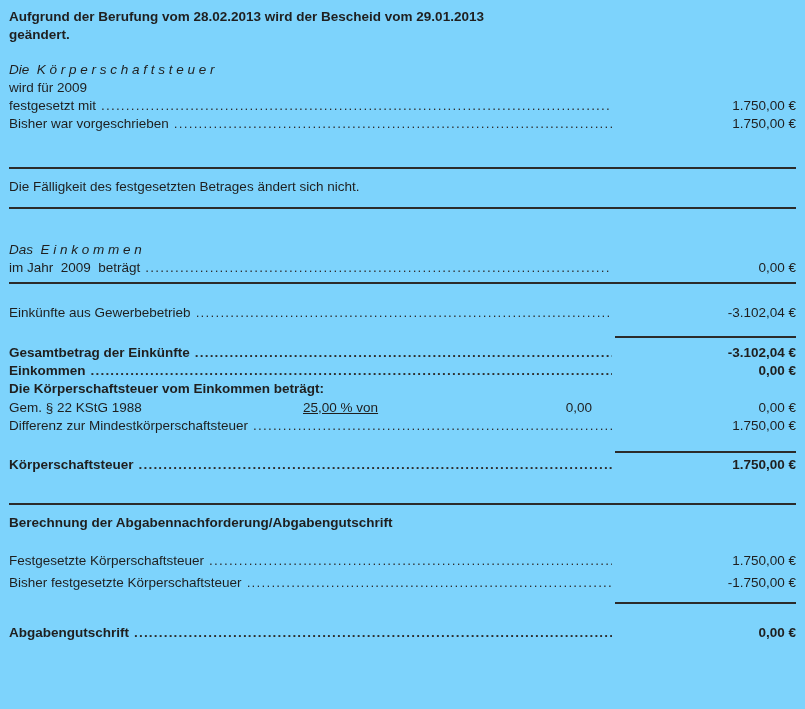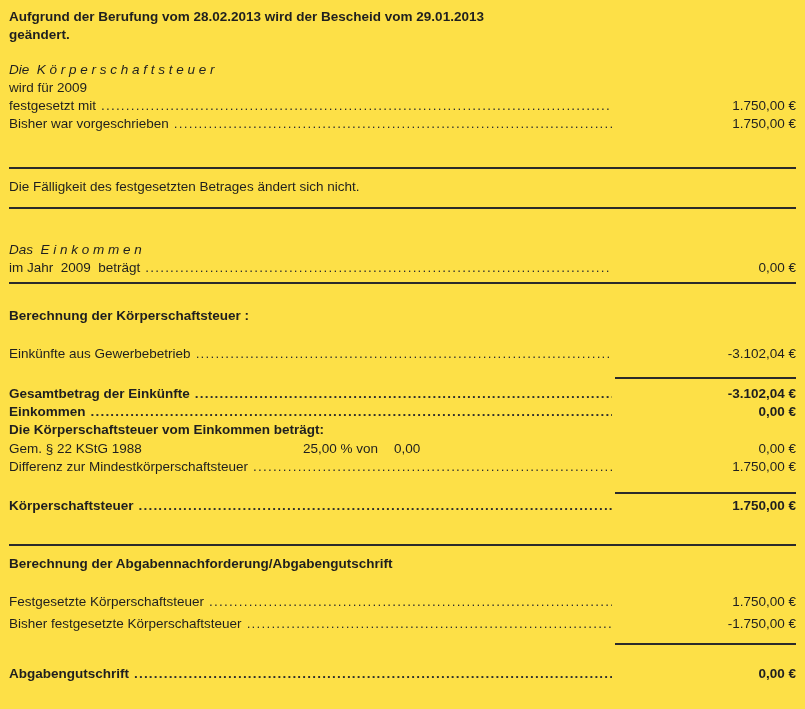--- a/index.html
+++ b/index.html
@@ -10,21 +10,21 @@
     font-family: "Liberation Sans", sans-serif;
     font-size: 13.5px;
     line-height: 18px;
     color: #1f1f1f;
     overflow: hidden;
   }
   .page {
     width: 805px;
     height: 709px;
     padding: 8px 9px 0 9px;
-    background: #fde047;
+    background: #7dd3fc;
   }
   .bold { font-weight: bold; }
   .pre  { white-space: pre; font-style: italic; }
 
   
   .rule {
     border: 0;
     border-top: 2px solid #2b2b2b;
     width: 100%;
   }
@@ -56,22 +56,22 @@
   }
   .amt {
     width: 178px;
     min-width: 178px;
     text-align: right;
     white-space: nowrap;
   }
 
   
   .gem-label { width: 278px; min-width: 278px; white-space: pre; }
-  .gem-rate  { white-space: pre; }
-  .gem-base  { flex: 1; padding-right: 10px; white-space: nowrap; }
+  .gem-rate  { white-space: pre; text-decoration: underline; }
+  .gem-base  { flex: 1; text-align: right; padding-right: 10px; white-space: nowrap; }
 
   
   .mt-intro-kst   { margin-top: 17px; }
   .mt-hr1         { margin-top: 34px; }
   .mt-note        { margin-top: 9px;  }
   .mt-hr2         { margin-top: 11px; }
   .mt-eink        { margin-top: 32px; }
   .mt-hr3         { margin-top: 5px;  }
   .mt-head1       { margin-top: 23px; }
   .mt-row-einkuenfte { margin-top: 20px; }
@@ -123,21 +123,20 @@
     <div class="pre">Das  E i n k o m m e n</div>
     <div class="row">
       <span class="lbl">im Jahr  2009  beträgt</span>
       <span class="leader"></span>
       <span class="amt">0,00 €</span>
     </div>
   </div>
 
   <div class="rule mt-hr3"></div>
 
-  <div class="bold mt-head1">Berechnung der Körperschaftsteuer :</div>
 
   <div class="row mt-row-einkuenfte">
     <span class="lbl">Einkünfte aus Gewerbebetrieb</span>
     <span class="leader"></span>
     <span class="amt">-3.102,04 €</span>
   </div>
 
   <div class="sumline mt-sumline1"></div>
 
   <div class="row bold mt-gesamt">

